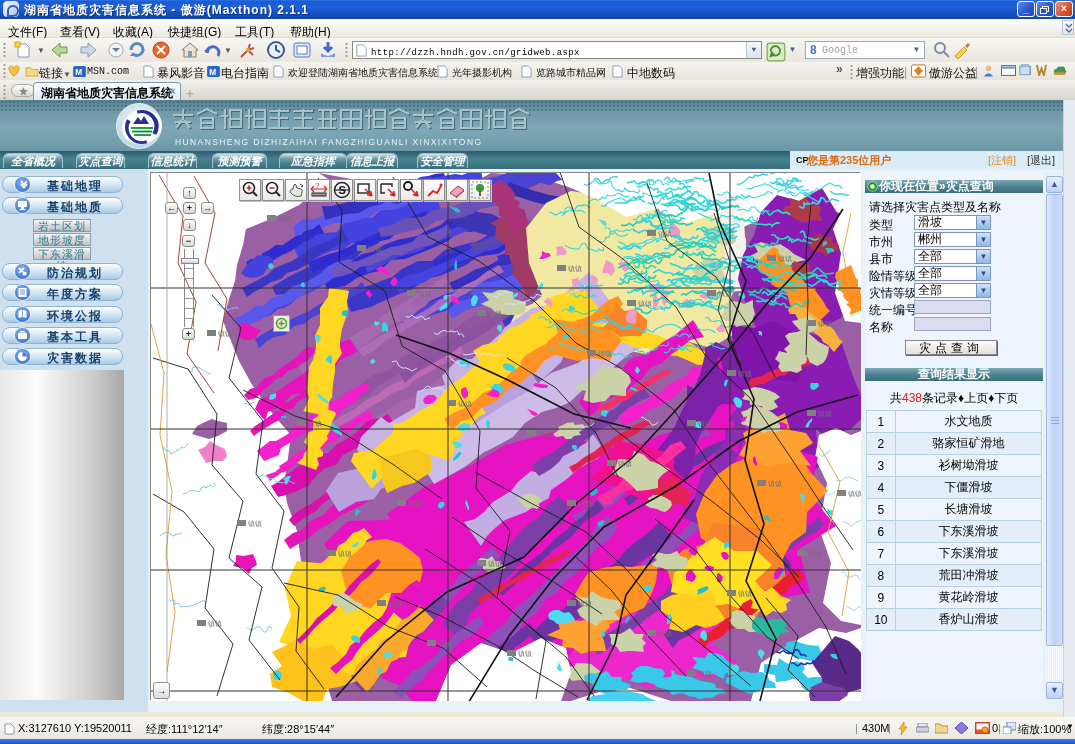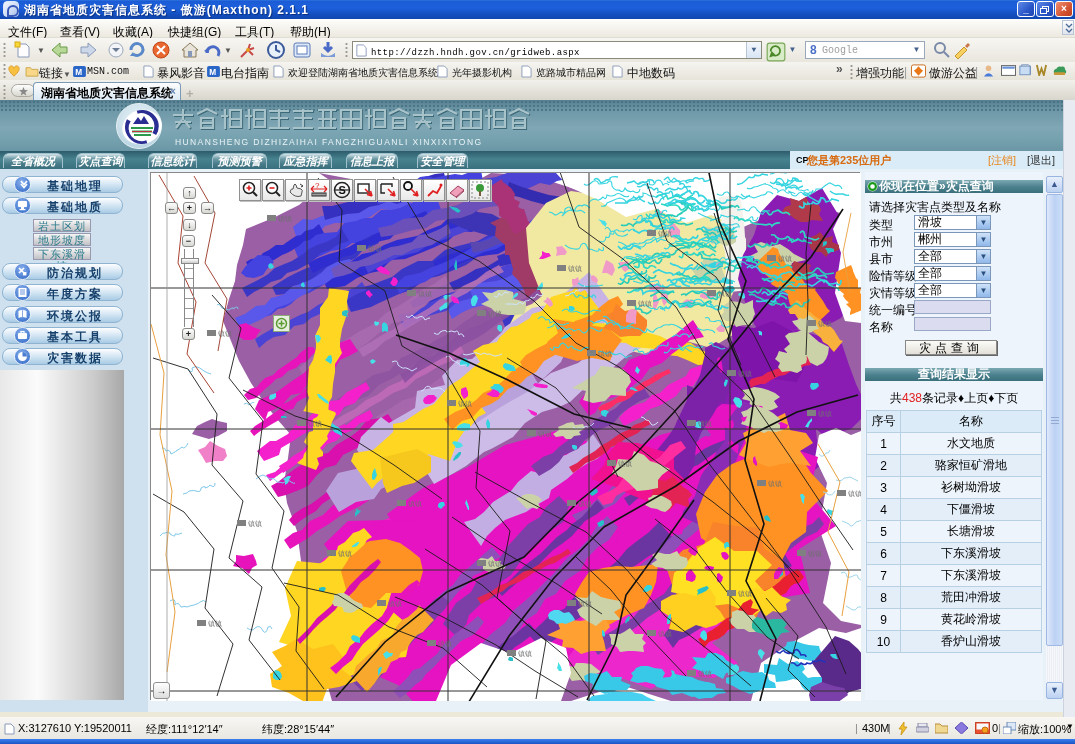--- a/index.html
+++ b/index.html
@@ -397,21 +397,21 @@
     <path d="M317,2 v20 M313,9 h7 M322,3 h11 v17 h-11 z M322,12 h11" stroke="#a8c2c9" stroke-width="2.2" fill="none"></path>
     <path d="M337,7 l10,-5 l10,5 M341,11 h12 v10 h-12 z M341,16 h12" stroke="#a8c2c9" stroke-width="2.2" fill="none"></path>
   </svg>
 <div class="hsub abs">HUNANSHENG DIZHIZAIHAI FANGZHIGUANLI XINXIXITONG</div>
 
 <div id="navrow" class="abs">
   <div class="ntab" style="left:3px;width:60px;">全省概况</div>
   <div class="ntab" style="left:76px;width:49px;">灾点查询</div>
   <div class="ntab" style="left:148px;width:49px;">信息统计</div>
   <div class="ntab" style="left:212px;width:55px;">预测预警</div>
-  <div class="ntab" style="left:279px;width:53px;">应急指挥</div>
+  <div class="ntab" style="left:279px;width:68px;">应急指挥</div>
   <div class="ntab" style="left:346px;width:52px;">信息上报</div>
   <div class="ntab" style="left:417px;width:51px;">安全管理</div>
 </div>
 <div id="userrow" class="abs">
   <span style="position:absolute;left:6px;font-size:9px;font-weight:bold;">CP</span>
   <span style="position:absolute;left:17px;color:#d86a10;font-weight:bold;">您是第235位用户</span>
   <span style="position:absolute;left:113px;margin-top:36px;">2008年7月3日 星期四</span>
   <span style="position:absolute;left:198px;color:#e88820;">[注销]</span>
   <span style="position:absolute;left:237px;color:#333;">[退出]</span>
 </div>
@@ -1169,24 +1169,20 @@
   <div class="frow" style="top:79px;">县市<span class="fsel"><span>全部</span><span class="ar">▼</span></span></div>
   <div class="frow" style="top:96px;">险情等级<span class="fsel"><span>全部</span><span class="ar">▼</span></span></div>
   <div class="frow" style="top:113px;">灾情等级<span class="fsel"><span>全部</span><span class="ar">▼</span></span></div>
   <div class="frow" style="top:130px;">统一编号<span class="finp"></span></div>
   <div class="frow" style="top:147px;">名称<span class="finp"></span></div>
   <div class="qbtn" style="top:168px;">灾点查询</div>
   <div class="rtitle" style="top:196px;text-align:center;">查询结果显示</div>
   <div class="frow" style="top:218px;left:25px;">共<span style="color:#e02020;">438</span>条记录♦上页♦下页</div>
   <table class="rtbl" style="top:238px;">
     <tbody>
-        <tr style="background:#dcebf8;height:20px;">
-          <td style="width:34px;">序号</td>
-          <td>名称</td>
-        </tr>
     <tr>
           <td>1</td>
           <td>水文地质</td>
         </tr>
     <tr style="background:#e4eef9;">
           <td>2</td>
           <td>骆家恒矿滑地</td>
         </tr>
     <tr>
           <td>3</td>

